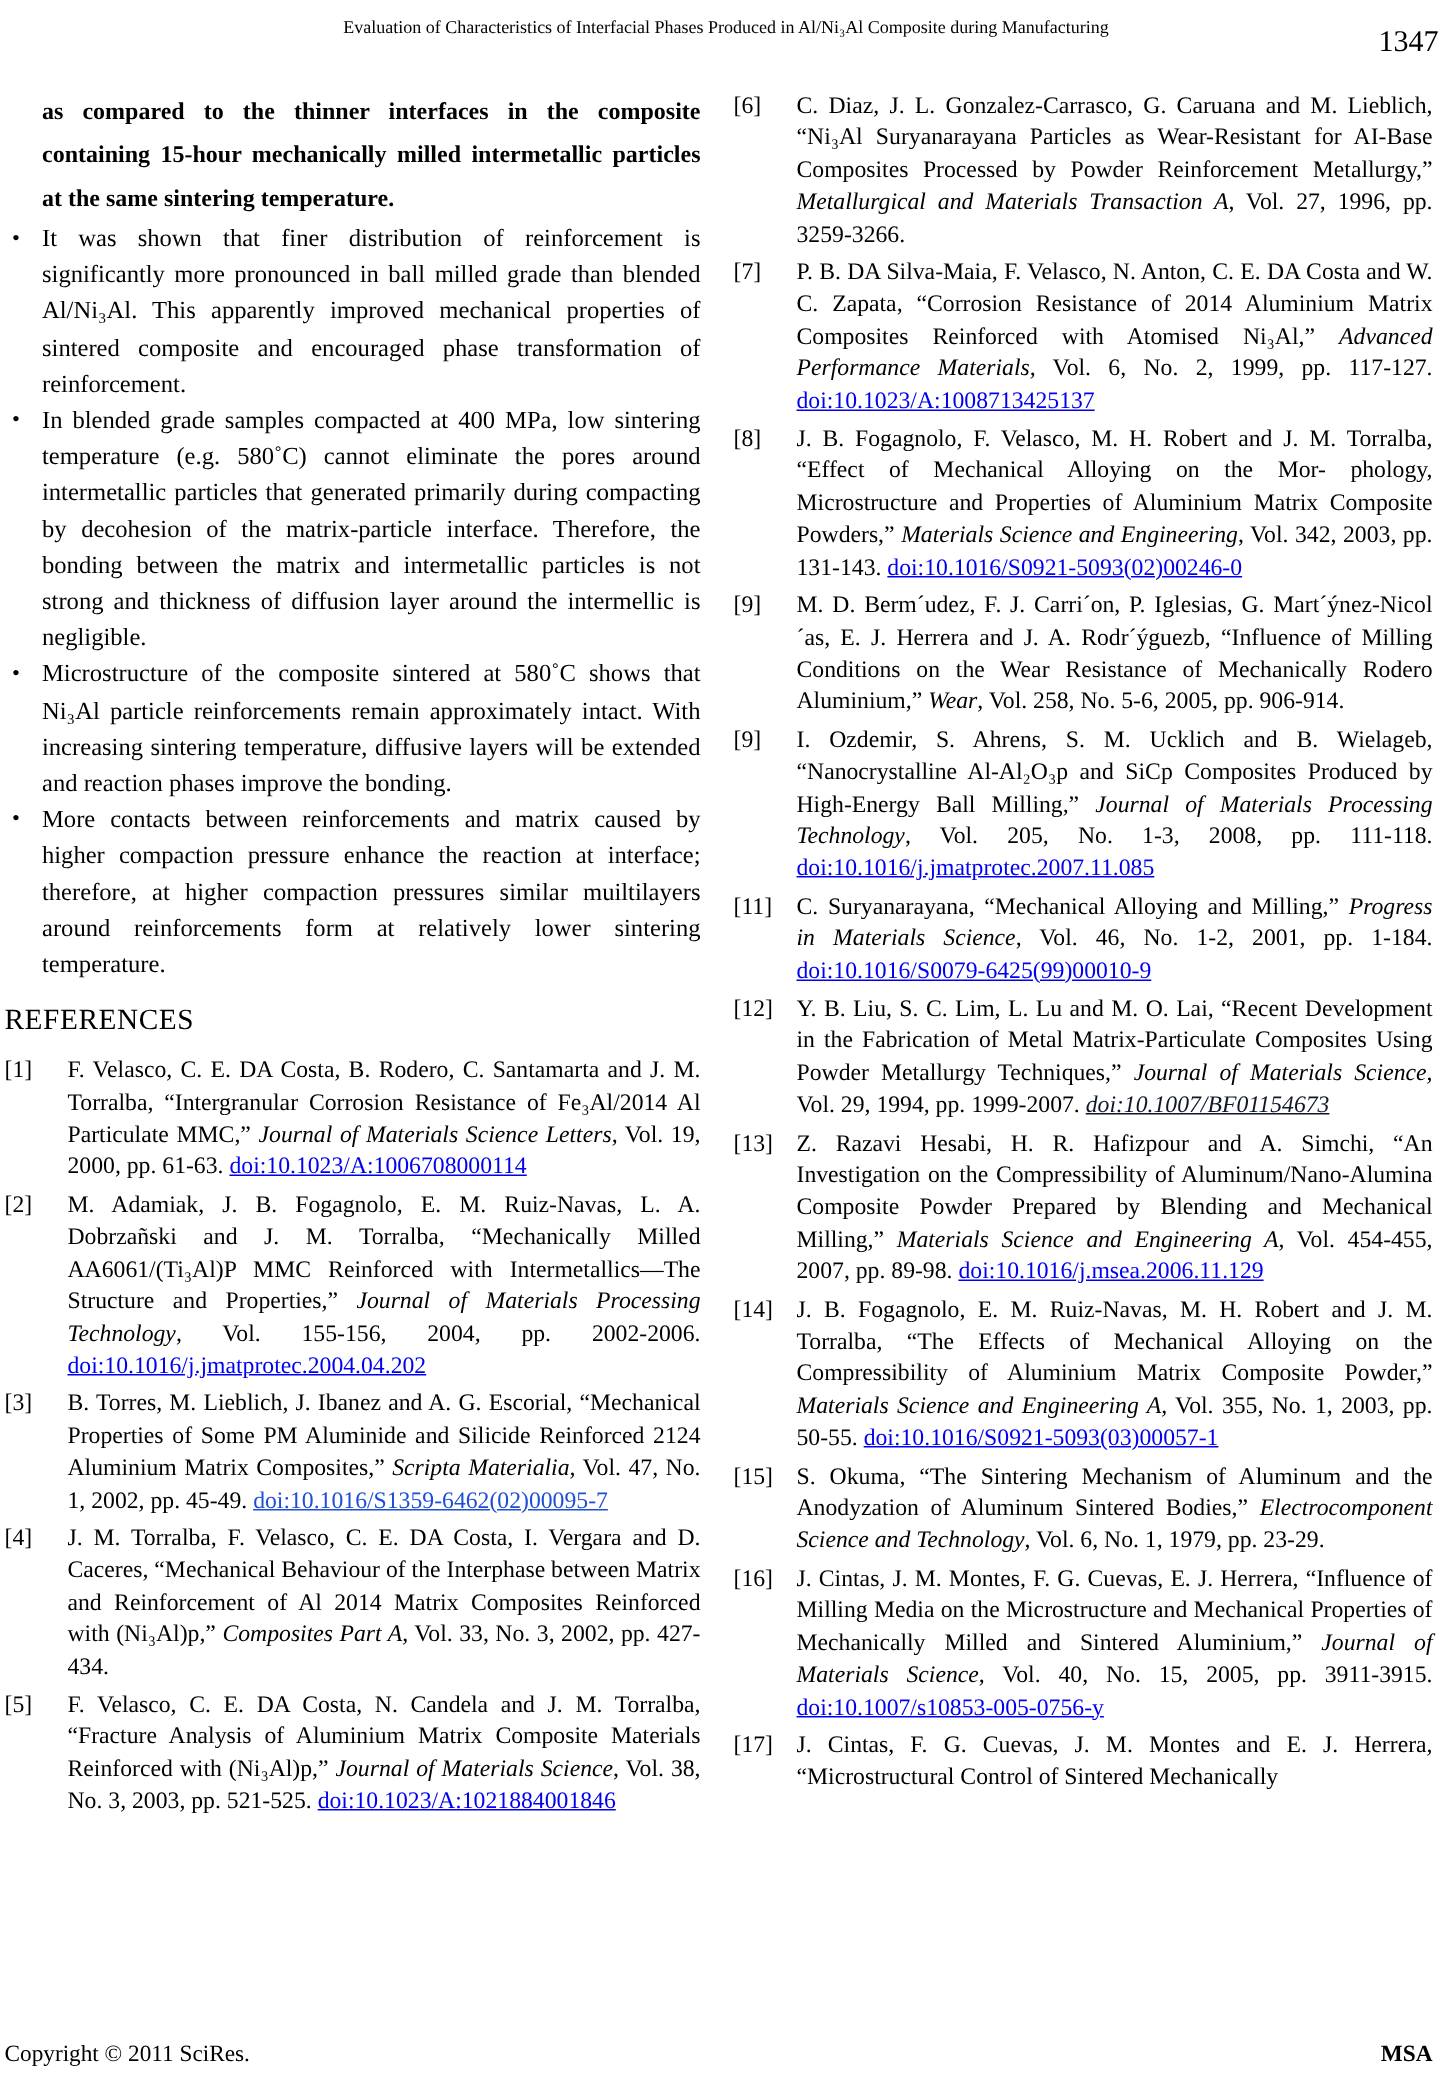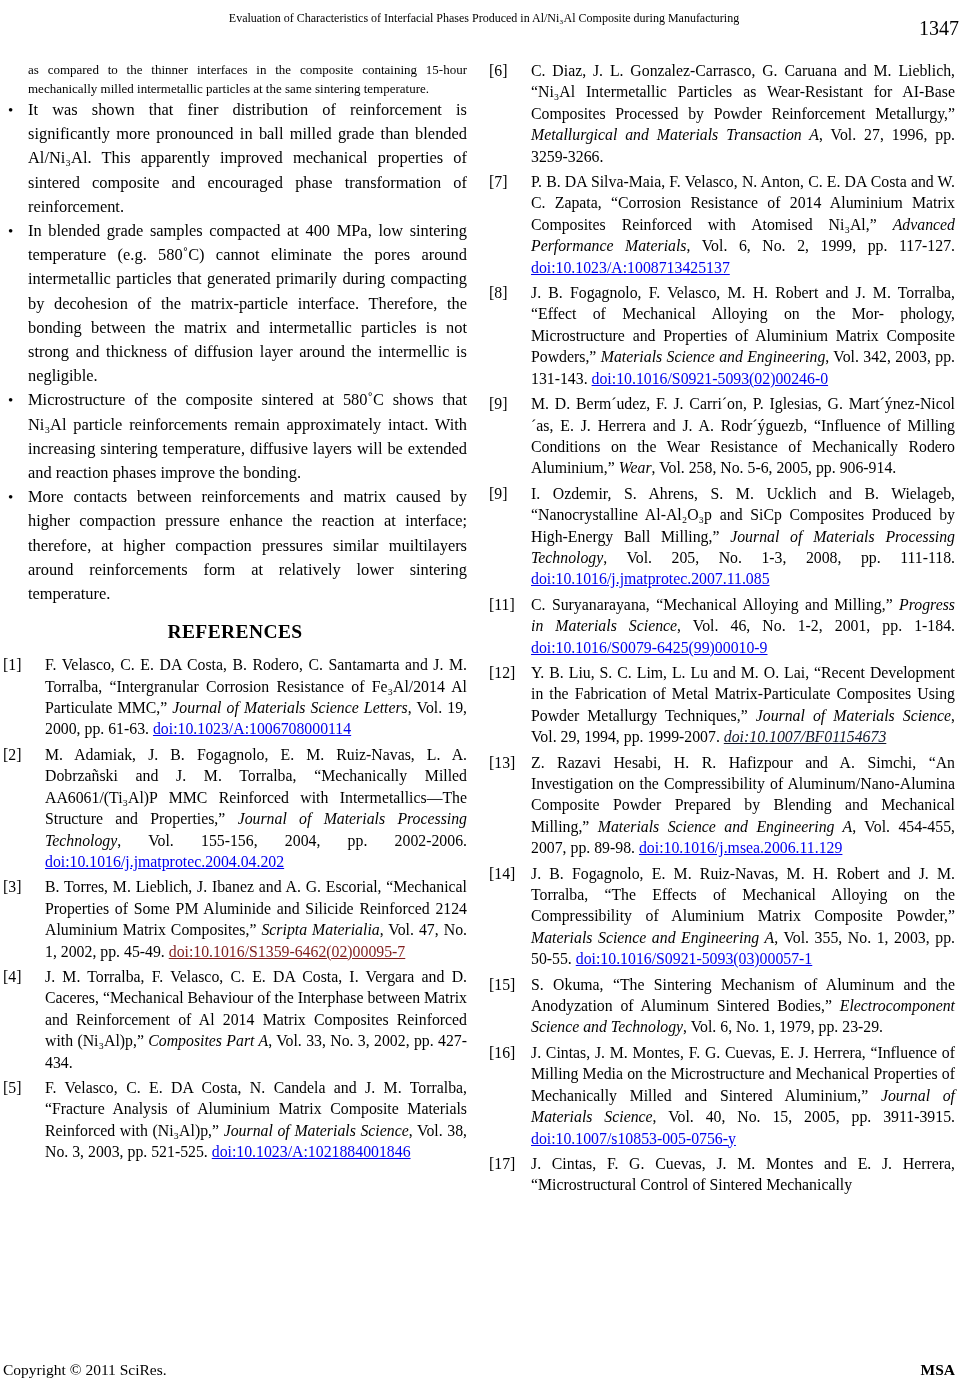--- a/index.html
+++ b/index.html
@@ -19,38 +19,38 @@
   }
   main.columns {
     position: absolute; top: 60px; left: 3px; right: 13px;
     display: flex; gap: 22px;
   }
   .col-left { width: 464px; flex: 0 0 464px; }
   .col-right { width: 466px; flex: 0 0 466px; }
 
   .cont-para {
     margin: 0 0 0 25px;
-    font-size: 13px; line-height: 19px;
+    font-size: 16px; line-height: 29px;
     text-align: justify;
+    font-weight: bold;
   }
   ul.bullets { list-style: none; margin: 0; padding: 0 0 0 25px; }
   li.bullet-item {
     position: relative;
     font-size: 16.4px; line-height: 24.2px;
     text-align: justify;
   }
   .bullet-marker {
     position: absolute; left: -20px; top: 0;
     font-size: 15px;
   }
   h2.refs-heading {
     margin: 15px 0 11px 0;
-    font-size: 19.5px; font-weight: bold;
+    font-size: 19.5px; font-weight: normal;
     letter-spacing: 0.4px;
-    text-align: center;
   }
   ol.refs { list-style: none; margin: 0; padding: 0; }
   li.ref-item {
     position: relative;
     padding-left: 42px;
     margin-bottom: 4px;
     font-size: 15.8px; line-height: 21.4px;
     text-align: justify;
   }
   .ref-label { position: absolute; left: 0; top: 0; }
@@ -102,39 +102,39 @@
     <span class="ref-text">F. Velasco, C. E. DA Costa, B. Rodero, C. Santamarta and J. M. Torralba, “Intergranular Corrosion Resistance of Fe₃Al/2014 Al Particulate MMC,” </span><i class="ref-journal">Journal of Materials Science Letters</i><span class="ref-tail">, Vol. 19, 2000, pp. 61-63. </span><a class="ref-doi" href="#" style="color: rgb(0, 0, 238);">doi:10.1023/A:1006708000114</a>
   </li>
 
   <li class="ref-item">
     <span class="ref-label">[2]</span>
     <span class="ref-text">M. Adamiak, J. B. Fogagnolo, E. M. Ruiz-Navas, L. A. Dobrzañski and J. M. Torralba, “Mechanically Milled AA6061/(Ti₃Al)P MMC Reinforced with Intermetallics—The Structure and Properties,” </span><i class="ref-journal">Journal of Materials Processing Technology</i><span class="ref-tail">, Vol. 155-156, 2004, pp. 2002-2006. </span><a class="ref-doi" href="#" style="color: rgb(0, 0, 238);">doi:10.1016/j.jmatprotec.2004.04.202</a>
   </li>
 
   <li class="ref-item">
     <span class="ref-label">[3]</span>
-    <span class="ref-text">B. Torres, M. Lieblich, J. Ibanez and A. G. Escorial, “Mechanical Properties of Some PM Aluminide and Silicide Reinforced 2124 Aluminium Matrix Composites,” </span><i class="ref-journal">Scripta Materialia</i><span class="ref-tail">, Vol. 47, No. 1, 2002, pp. 45-49. </span><a class="ref-doi" href="#" style="color: #7f1d1d;">doi:10.1016/S1359-6462(02)00095-7</a>
+    <span class="ref-text">B. Torres, M. Lieblich, J. Ibanez and A. G. Escorial, “Mechanical Properties of Some PM Aluminide and Silicide Reinforced 2124 Aluminium Matrix Composites,” </span><i class="ref-journal">Scripta Materialia</i><span class="ref-tail">, Vol. 47, No. 1, 2002, pp. 45-49. </span><a class="ref-doi" href="#" style="color: #1d4ed8;">doi:10.1016/S1359-6462(02)00095-7</a>
   </li>
 
   <li class="ref-item">
     <span class="ref-label">[4]</span>
     <span class="ref-text">J. M. Torralba, F. Velasco, C. E. DA Costa, I. Vergara and D. Caceres, “Mechanical Behaviour of the Interphase between Matrix and Reinforcement of Al 2014 Matrix Composites Reinforced with (Ni₃Al)p,” </span><i class="ref-journal">Composites Part A</i><span class="ref-tail">, Vol. 33, No. 3, 2002, pp. 427-434.</span>
   </li>
 
   <li class="ref-item">
     <span class="ref-label">[5]</span>
     <span class="ref-text">F. Velasco, C. E. DA Costa, N. Candela and J. M. Torralba, “Fracture Analysis of Aluminium Matrix Composite Materials Reinforced with (Ni₃Al)p,” </span><i class="ref-journal">Journal of Materials Science</i><span class="ref-tail">, Vol. 38, No. 3, 2003, pp. 521-525. </span><a class="ref-doi" href="#" style="color: rgb(0, 0, 238);">doi:10.1023/A:1021884001846</a>
   </li>
 </ol>
   </section>
   <section class="col-right">
     <ol class="refs">
   <li class="ref-item">
     <span class="ref-label">[6]</span>
-    <span class="ref-text">C. Diaz, J. L. Gonzalez-Carrasco, G. Caruana and M. Lieblich, “Ni₃Al Intermetallic Particles as Wear-Resistant for AI-Base Composites Processed by Powder Reinforcement Metallurgy,” </span><i class="ref-journal">Metallurgical and Materials Transaction A</i><span class="ref-tail">, Vol. 27, 1996, pp. 3259-3266.</span>
+    <span class="ref-text">C. Diaz, J. L. Gonzalez-Carrasco, G. Caruana and M. Lieblich, “Ni₃Al Suryanarayana Particles as Wear-Resistant for AI-Base Composites Processed by Powder Reinforcement Metallurgy,” </span><i class="ref-journal">Metallurgical and Materials Transaction A</i><span class="ref-tail">, Vol. 27, 1996, pp. 3259-3266.</span>
   </li>
 
   <li class="ref-item">
     <span class="ref-label">[7]</span>
     <span class="ref-text">P. B. DA Silva-Maia, F. Velasco, N. Anton, C. E. DA Costa and W. C. Zapata, “Corrosion Resistance of 2014 Aluminium Matrix Composites Reinforced with Atomised Ni₃Al,” </span><i class="ref-journal">Advanced Performance Materials</i><span class="ref-tail">, Vol. 6, No. 2, 1999, pp. 117-127. </span><a class="ref-doi" href="#" style="color: rgb(0, 0, 238);">doi:10.1023/A:1008713425137</a>
   </li>
 
   <li class="ref-item">
     <span class="ref-label">[8]</span>
     <span class="ref-text">J. B. Fogagnolo, F. Velasco, M. H. Robert and J. M. Torralba, “Effect of Mechanical Alloying on the Mor- phology, Microstructure and Properties of Aluminium Matrix Composite Powders,” </span><i class="ref-journal">Materials Science and Engineering</i><span class="ref-tail">, Vol. 342, 2003, pp. 131-143. </span><a class="ref-doi" href="#" style="color: rgb(0, 0, 238);">doi:10.1016/S0921-5093(02)00246-0</a>

